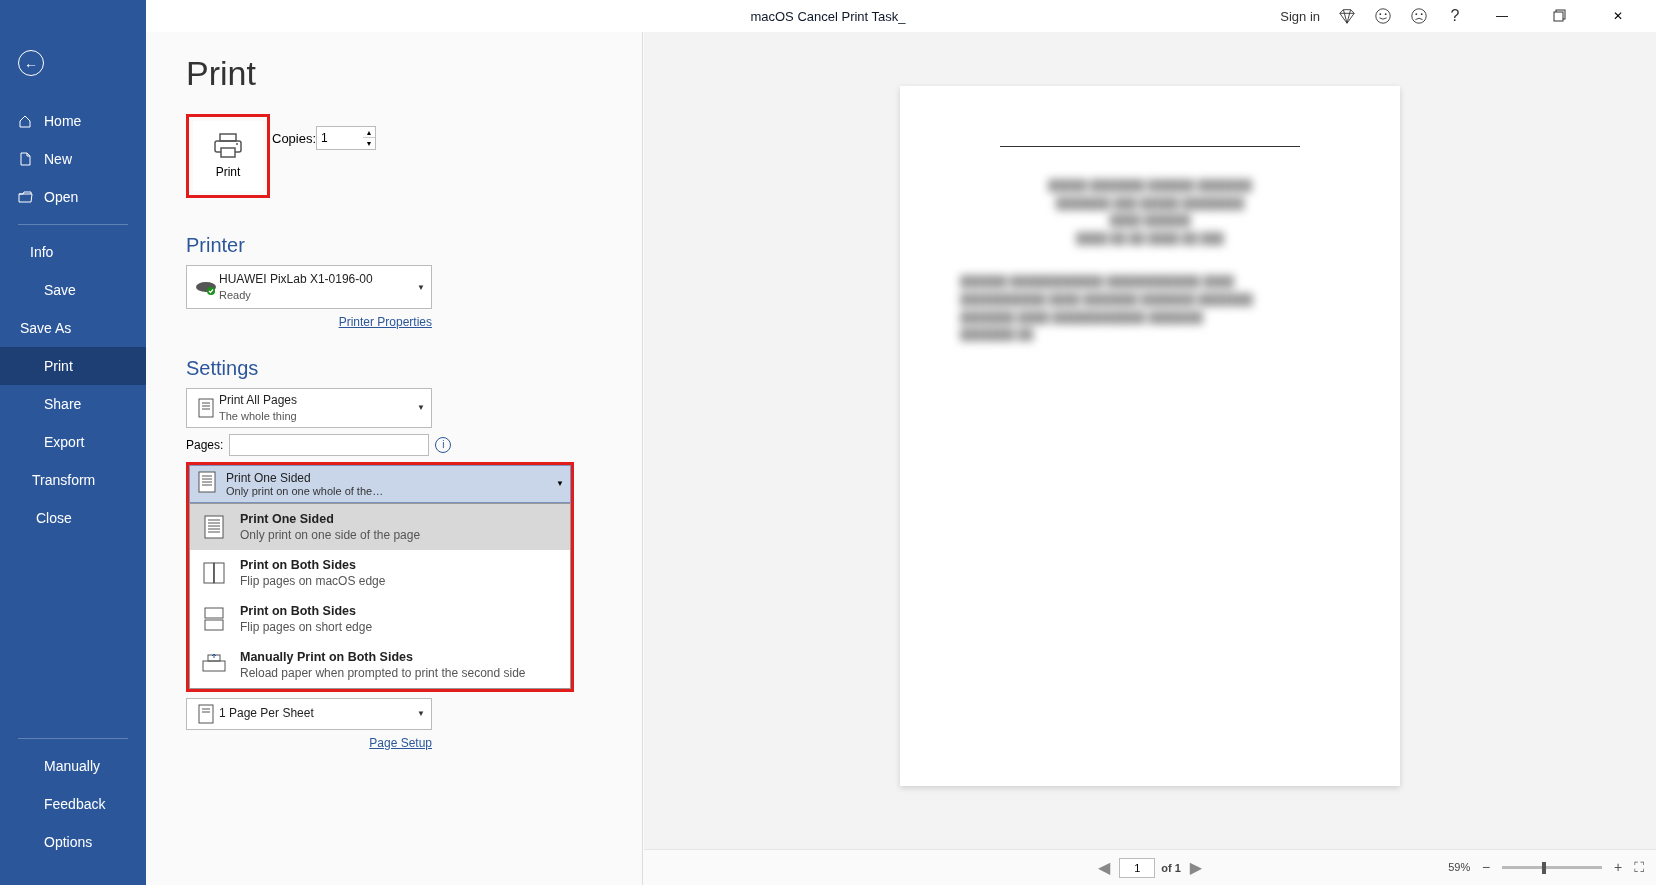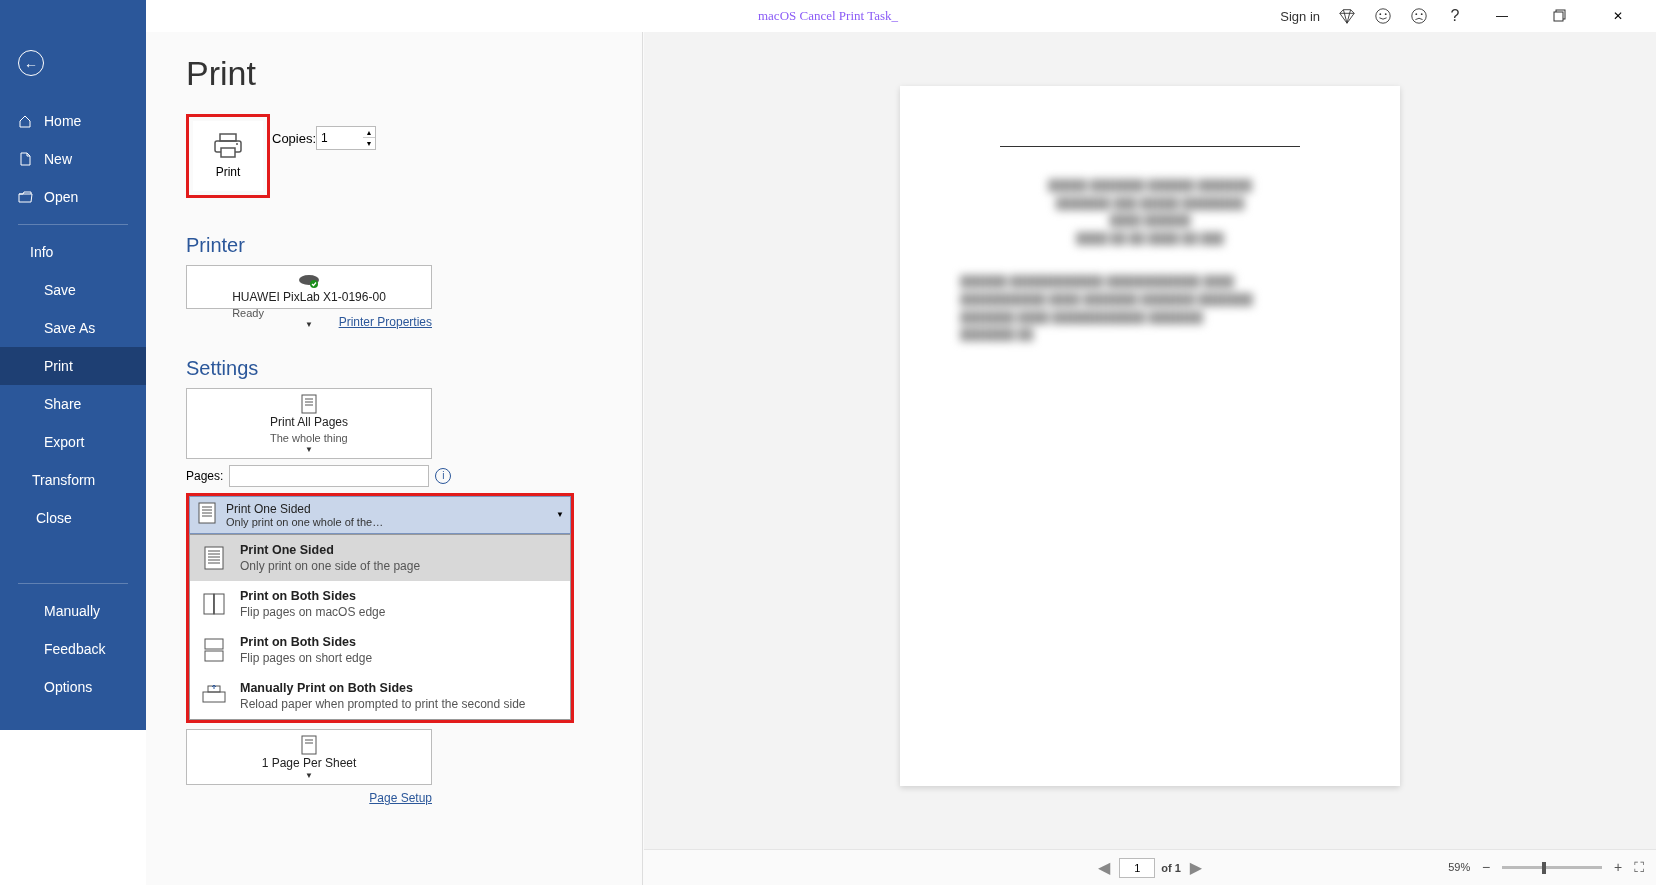--- a/index.html
+++ b/index.html
@@ -1,27 +1,27 @@
 <!DOCTYPE html>
 <html><head>
 <meta charset="utf-8">
 <style>
 * { box-sizing: border-box; margin: 0; padding: 0; font-family: "Segoe UI", sans-serif; }
 body { width: 1656px; height: 885px; background: #fff; overflow: hidden; position: relative; }
 
 
 .titlebar { height: 32px; display: flex; align-items: center; background: #fff; position: relative; }
-.titlebar-title { position: absolute; left: 50%; transform: translateX(-50%); font-size: 13px; color: #8b5cf6; font-family: Liberation Serif, serif; }
+.titlebar-title { position: absolute; left: 50%; transform: translateX(-50%); font-size: 13px; color: #0f172a; }
 .titlebar-right { margin-left: auto; display: flex; align-items: center; gap: 18px; padding-right: 18px; }
 .titlebar-right .signin { font-size: 13px; color: #333; cursor: pointer; }
 .titlebar-icon { width: 18px; height: 18px; cursor: pointer; display: flex; align-items: center; justify-content: center; font-size: 16px; color: #333; }
 .win-btn { width: 40px; height: 28px; display: flex; align-items: center; justify-content: center; cursor: pointer; font-size: 12px; }
 
 
-.sidebar { position: absolute; left: 0; top: 0; width: 146px; height: 730px; background: #2b579a; color: #fff; padding-top: 48px; }
+.sidebar { position: absolute; left: 0; top: 0; width: 146px; height: 885px; background: #2b579a; color: #fff; padding-top: 48px; }
 .back-btn { position: absolute; top: 50px; left: 18px; width: 26px; height: 26px; border: 1.5px solid #fff; border-radius: 50%; display: flex; align-items: center; justify-content: center; cursor: pointer; }
 .back-btn::before { content: "←"; font-size: 14px; }
 .sidebar-list { margin-top: 54px; }
 .sidebar-item { display: flex; align-items: center; height: 38px; padding-left: 18px; font-size: 14px; cursor: pointer; gap: 10px; }
 .sidebar-item.with-icon .icon { width: 16px; display: inline-flex; }
 .sidebar-item.selected { background: #1e3f73; }
 .sidebar-divider { height: 1px; background: rgba(255,255,255,0.25); margin: 8px 18px; }
 .sidebar-bottom { position: absolute; bottom: 24px; left: 0; right: 0; }
 
 
@@ -36,21 +36,21 @@
 
 .copies { position: absolute; left: 126px; top: 94px; display: flex; align-items: center; gap: 0; font-size: 13px; }
 .copies input { width: 56px; height: 24px; border: 1px solid #bbb; font-size: 12px; padding: 0 4px; }
 .spinner { display: flex; flex-direction: column; border: 1px solid #bbb; border-left: none; margin-left: -9px; }
 .spinner div { width: 12px; height: 11px; font-size: 7px; display: flex; align-items: center; justify-content: center; cursor: pointer; background: #fff; }
 .spinner div:first-child { border-bottom: 1px solid #ccc; }
 
 .section-heading { color: #2b579a; font-size: 20px; font-weight: 400; margin: 28px 0 8px 16px; }
 .section-heading.first { margin-top: 36px; }
 
-.sel-box { position: relative; margin-left: 16px; width: 246px; background: #fff; border: 1px solid #bbb; display: flex; align-items: center; padding: 4px 6px; cursor: pointer; flex-direction: column; }
+.sel-box { position: relative; margin-left: 16px; width: 246px; background: #fff; border: 1px solid #bbb; display: flex; align-items: center; padding: 4px 6px; cursor: pointer; }
 .sel-box .sel-icon { width: 26px; display: flex; align-items: center; justify-content: center; }
 .sel-box .sel-text { flex: 1; font-size: 12px; line-height: 1.3; }
 .sel-box .sel-text .primary { color: #222; }
 .sel-box .sel-text .secondary { color: #555; font-size: 11px; }
 .sel-box .caret { font-size: 8px; color: #333; }
 .link { color: #2b579a; font-size: 12px; text-decoration: underline; cursor: pointer; display: block; text-align: right; margin: 6px 180px 0 0; width: 262px; }
 
 .pages-row { margin: 6px 0 0 16px; display: flex; align-items: center; gap: 6px; }
 .pages-row label { font-size: 12px; }
 .pages-row input { width: 200px; height: 22px; border: 1px solid #bbb; font-size: 12px; padding: 0 4px; }
@@ -166,21 +166,21 @@
         </span>
       <span>Open</span>
     </div>
     <div class="sidebar-divider"></div>
     <div class="sidebar-item" style="padding-left:30px;">
         <span>Info</span>
       </div>
     <div class="sidebar-item" style="padding-left:44px;">
         <span>Save</span>
       </div>
-    <div class="sidebar-item" style="padding-left:44px;">
+    <div class="sidebar-item" style="padding-left:20px;">
         <span>Save As</span>
       </div>
     <div class="sidebar-item selected" style="padding-left:44px;">
         <span>Print</span>
       </div>
     <div class="sidebar-item" style="padding-left:44px;">
         <span>Share</span>
       </div>
     <div class="sidebar-item" style="padding-left:44px;">
         <span>Export</span>

